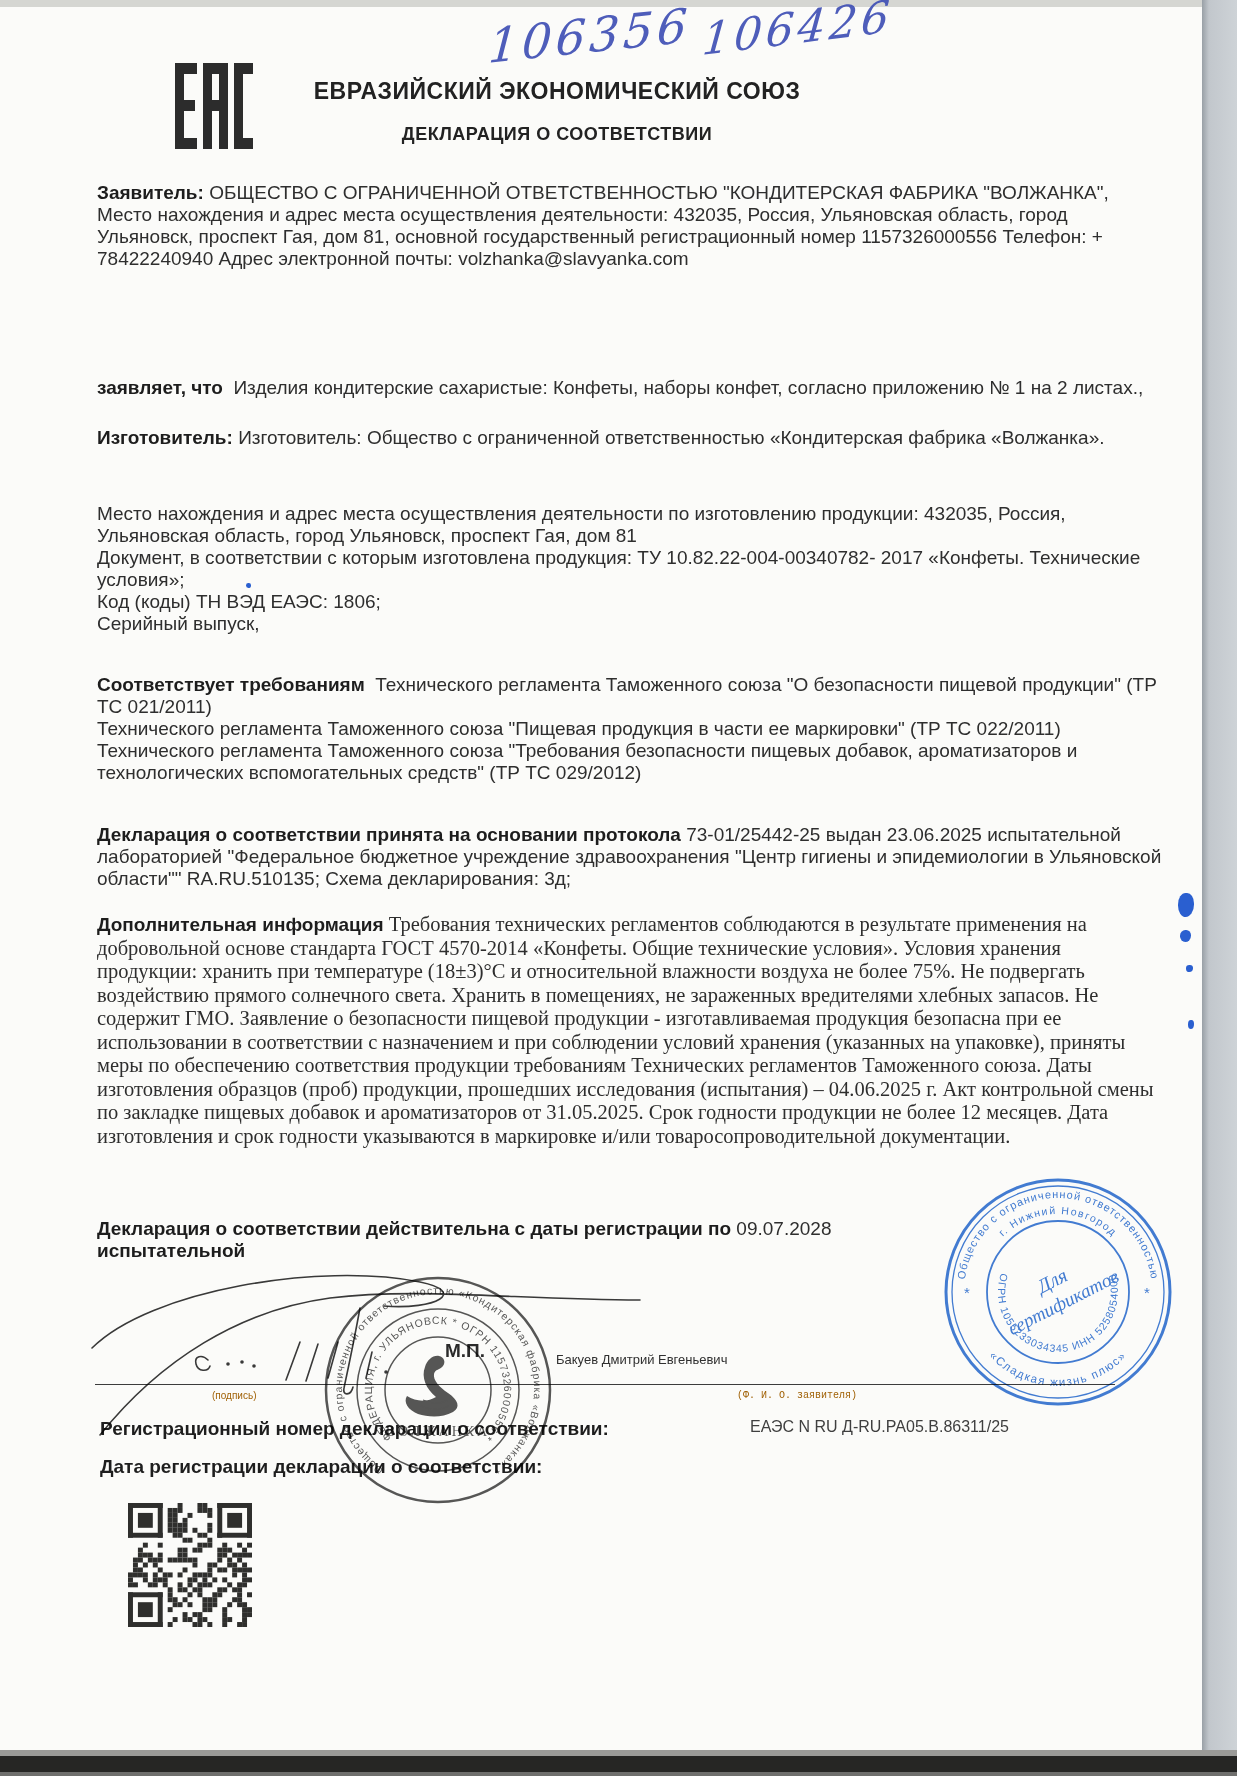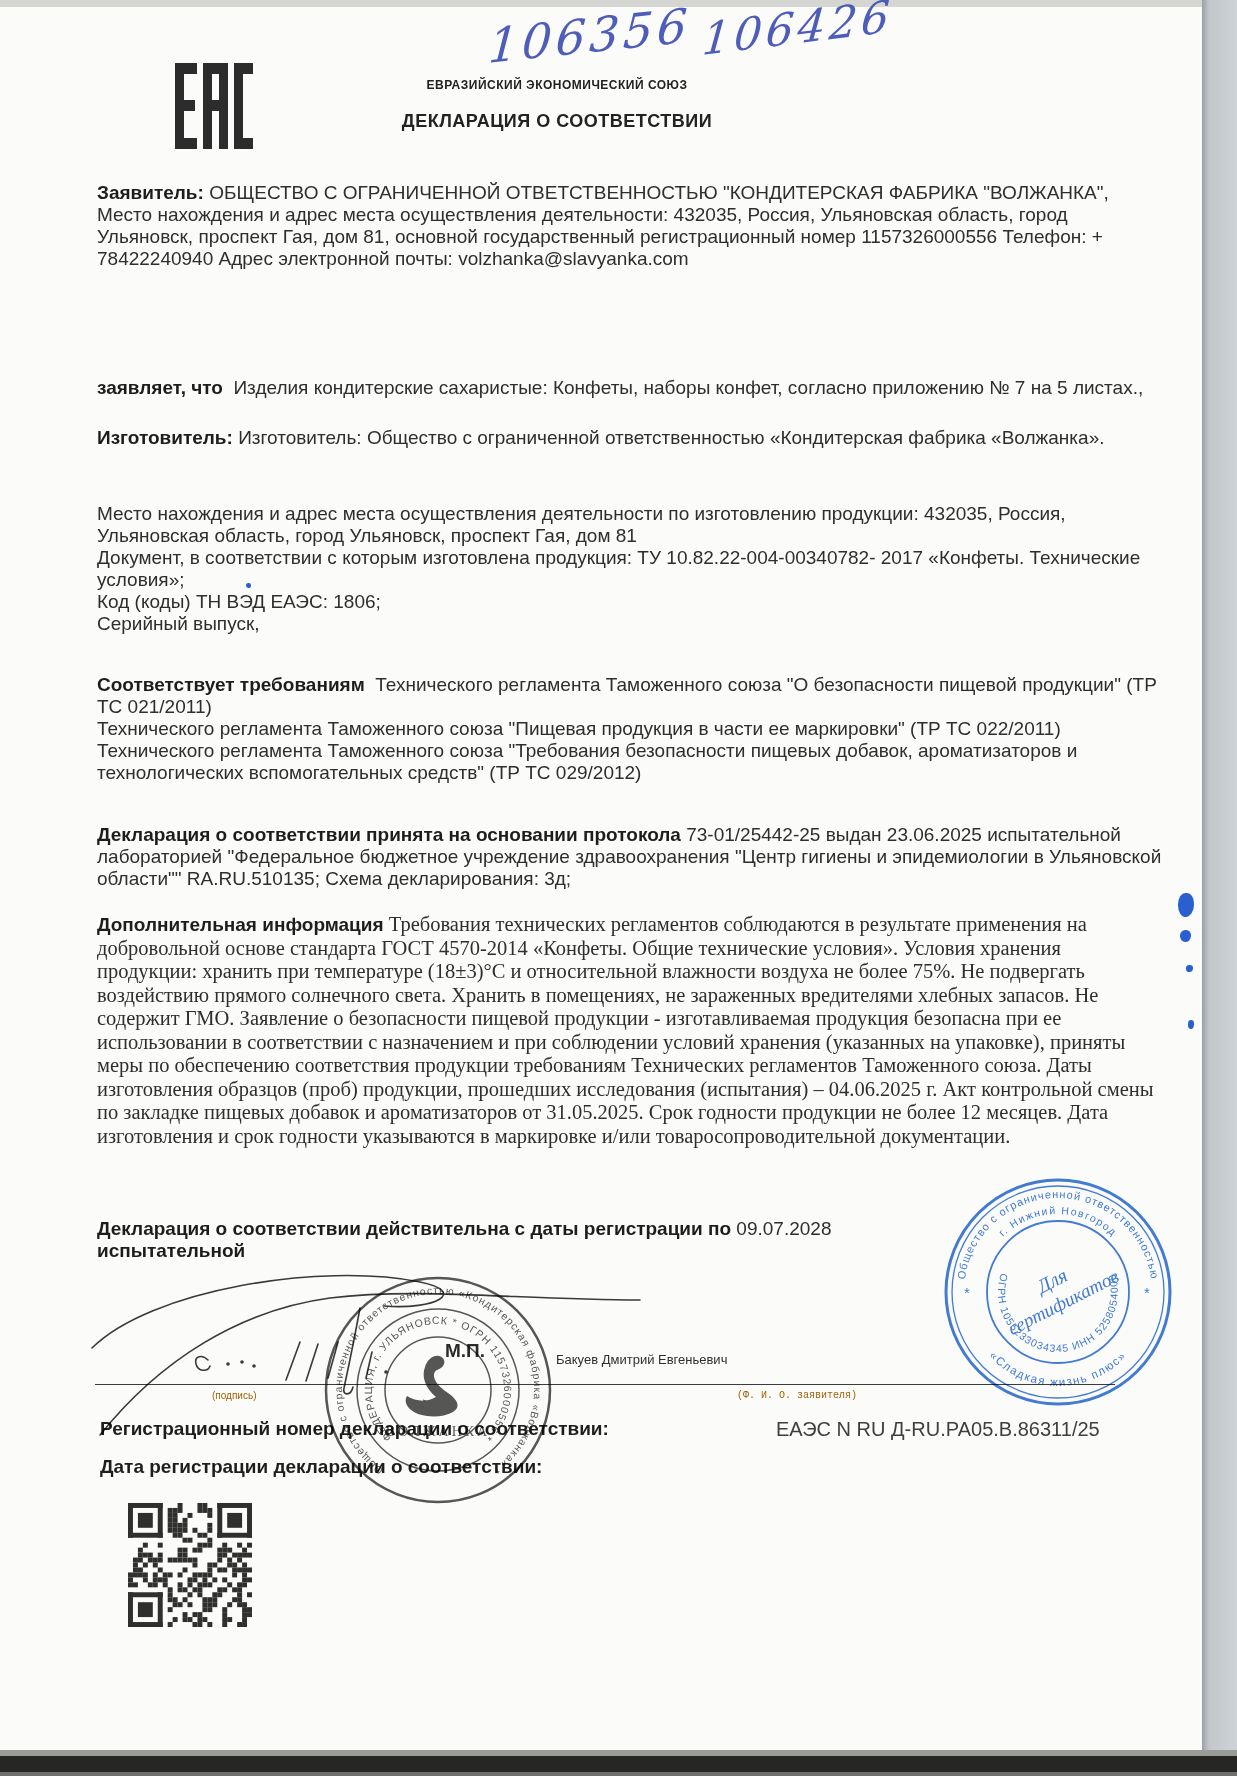--- a/index.html
+++ b/index.html
@@ -17,37 +17,37 @@
   .strip-bottom-c{position:absolute;left:0;top:1772px;width:1237px;height:4px;background:#6f6f6d;}
 
   .hand{position:absolute;color:#4050b5;font-family:"DejaVu Serif",serif;font-style:italic;
     letter-spacing:4px;opacity:.92;}
   .hand1{left:488px;top:8px;font-size:47px;transform:rotate(-6deg) skewX(-10deg);}
   .hand2{left:702px;top:2px;font-size:44px;transform:rotate(-7deg) skewX(-12deg);}
 
   .eac{position:absolute;left:175px;top:63px;}
 
   .title-block{position:absolute;left:97px;top:78px;width:920px;text-align:center;}
-  .title1{font-size:12px;font-weight:bold;letter-spacing:.5px;color:#222;}
+  .title1{font-size:23px;font-weight:bold;letter-spacing:.5px;color:#222;}
   .title2{font-size:18px;font-weight:bold;letter-spacing:.5px;color:#222;margin-top:19px;}
 
   .para{position:absolute;left:97px;width:1066px;font-size:19px;line-height:22px;color:#2e2e2e;}
   .para b{color:#1d1d1d;}
   .serif-text{font-family:"Liberation Serif",serif;font-size:20.5px;}
   .para.addinfo{line-height:23.5px;}
 
   .mp{position:absolute;left:445px;top:1340px;font-size:19px;font-weight:bold;color:#2a2a2a;}
   .sig-line{position:absolute;left:95px;top:1384px;width:1020px;border-top:1.6px solid #3c3c3c;}
   .cap{position:absolute;font-size:10px;color:#a16207;}
   .cap-sign{left:212px;top:1390px;}
   .cap-fio{left:737px;top:1390px;font-family:Liberation Mono, monospace;}
   .fio-name{position:absolute;left:556px;top:1352px;font-size:13px;color:#303030;}
 
   .field-label{position:absolute;left:100px;width:640px;font-size:19px;font-weight:bold;color:#1e1e1e;}
-  .field-value{position:absolute;left:750px;width:430px;font-size:20px;color:#3f3f3f;margin-left:26px;}
+  .field-value{position:absolute;left:750px;width:430px;font-size:16px;color:#3f3f3f;}
   .row-num{top:1418px;}
   .row-date{top:1456px;}
 
   .qr{position:absolute;left:128px;top:1503px;}
 
   .stamp{position:absolute;mix-blend-mode:multiply;}
   .stamp-black{left:318px;top:1270px;opacity:.88;}
   .stamp-blue{left:938px;top:1172px;opacity:.9;}
   .sig-svg{position:absolute;left:0;top:0;mix-blend-mode:multiply;pointer-events:none;}
 
@@ -92,21 +92,21 @@
   </svg>
 
   <div class="title-block">
     <div class="title1">ЕВРАЗИЙСКИЙ ЭКОНОМИЧЕСКИЙ СОЮЗ</div>
     <div class="title2">ДЕКЛАРАЦИЯ О СООТВЕТСТВИИ</div>
   </div>
 
   <div class="para" style="top:182px"><b>Заявитель:</b><span> ОБЩЕСТВО С ОГРАНИЧЕННОЙ ОТВЕТСТВЕННОСТЬЮ "КОНДИТЕРСКАЯ ФАБРИКА "ВОЛЖАНКА", Место нахождения и адрес места осуществления деятельности: 432035, Россия, Ульяновская область, город Ульяновск, проспект Гая, дом 81, основной государственный регистрационный номер 1157326000556 Телефон: + 78422240940 Адрес электронной почты: volzhanka@slavyanka.com</span></div>
 
 
-  <div class="para" style="top:377px"><b>заявляет, что</b>&nbsp;<span> Изделия кондитерские сахаристые: Конфеты, наборы конфет, согласно приложению № 7 на 5 листах.,</span></div>
+  <div class="para" style="top:377px"><b>заявляет, что</b>&nbsp;<span> Изделия кондитерские сахаристые: Конфеты, наборы конфет, согласно приложению № 1 на 2 листах.,</span></div>
 
   <div class="para" style="top:427px"><b>Изготовитель:</b><span> Изготовитель: Общество с ограниченной ответственностью «Кондитерская фабрика «Волжанка».</span></div>
 
   <div class="para" style="top:503px">
     <span>Место нахождения и адрес места осуществления деятельности по изготовлению продукции: 432035, Россия, Ульяновская область, город Ульяновск, проспект Гая, дом 81</span><br>
     <span>Документ, в соответствии с которым изготовлена продукция: ТУ 10.82.22-004-00340782- 2017 «Конфеты. Технические условия»;</span><br>
     <span>Код (коды) ТН ВЭД ЕАЭС: 1806;</span><br>
     <span>Серийный выпуск,</span>
   </div>
 

